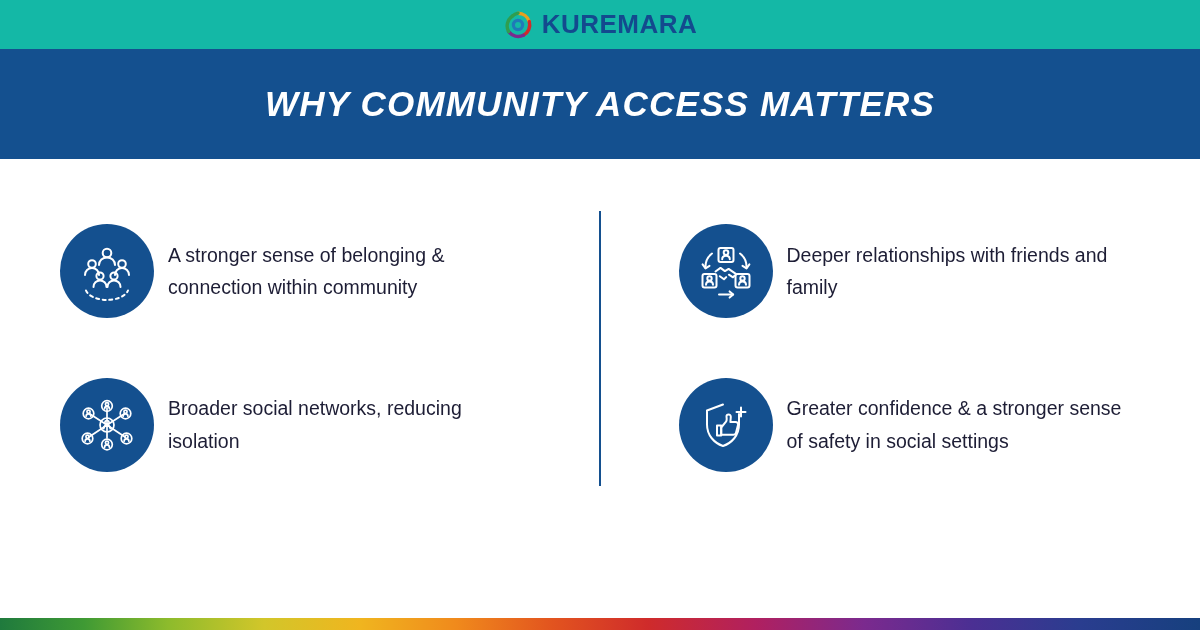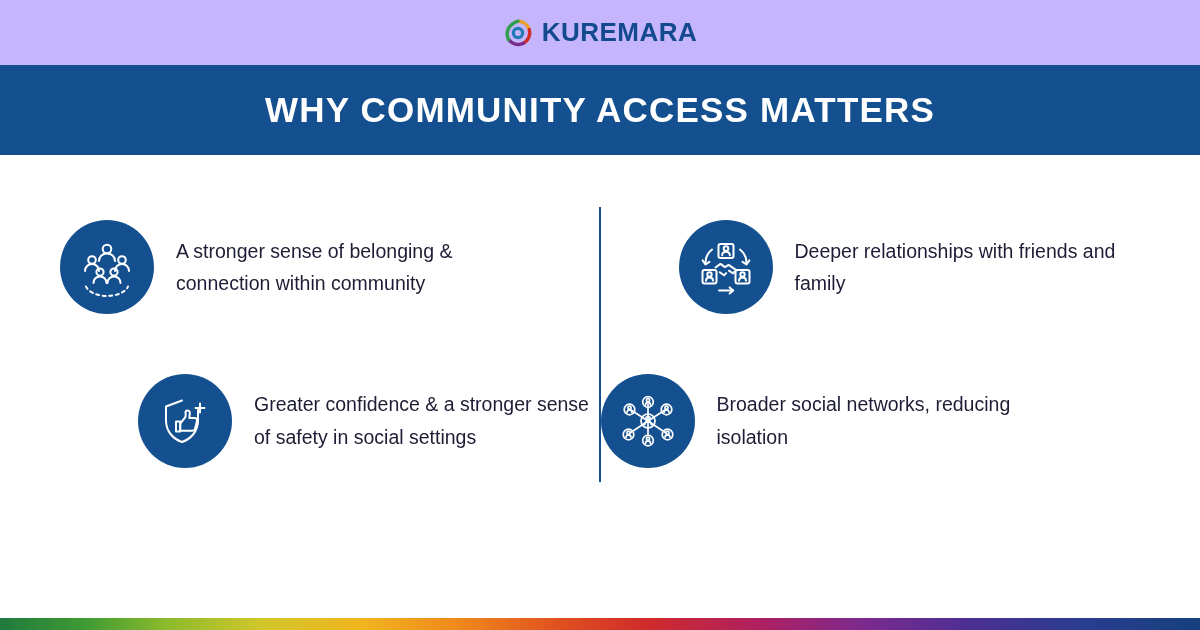--- a/index.html
+++ b/index.html
@@ -18,25 +18,25 @@
     width: 1200px;
     height: 630px;
     background: #ffffff;
     box-sizing: border-box;
     display: flex;
     flex-direction: column;
   }
 
   
   .brand-bar {
-    height: 65px;
+    height: 49px;
     display: flex;
     align-items: center;
     justify-content: center;
-    background: #c4b5fd;
+    background: #14b8a6;
   }
   .brand {
     display: flex;
     align-items: center;
     gap: 9px;
   }
   .brand-mark {
     width: 30px;
     height: 30px;
     flex: 0 0 30px;
@@ -46,24 +46,25 @@
     font-size: 26px;
     font-weight: bold;
     letter-spacing: 0.5px;
     color: #134a8e;
     font-family: "Liberation Sans", sans-serif;
   }
 
   
   .title-band {
     background: #14508f;
-    height: 90px;
+    height: 110px;
     display: flex;
     align-items: center;
     justify-content: center;
+    font-style: italic;
   }
   .title-band h1 {
     margin: 0;
     color: #ffffff;
     font-size: 35px;
     font-weight: bold;
     letter-spacing: 1.2px;
     text-transform: uppercase;
     font-family: "Liberation Sans", sans-serif;
   }
@@ -87,21 +88,21 @@
     grid-column: 2;
     width: 2px;
     background: #14508f;
     height: 275px;
     align-self: center;
     justify-self: center;
   }
   .cell {
     display: flex;
     align-items: center;
-    gap: 22px;
+    gap: 14px;
     min-height: 120px;
   }
   .cell.left  { padding-right: 40px; }
   .cell.right { padding-left: 78px; }
 
   .icon-circle {
     width: 94px;
     height: 94px;
     flex: 0 0 94px;
     border-radius: 50%;
@@ -213,77 +214,77 @@
               <path d="M45 13.5a17 17 0 0 1 6.5 14.2"></path>
               <path d="M54.4 24.3l-2.9 4.1-4-2.6"></path>
               <path d="M24 54.5h14"></path>
               <path d="M34.6 51.4l3.6 3.1-3.6 3.1"></path>
             </g>
           </svg>
         </span>
         <span class="cell-text">Deeper relationships with friends and family</span>
       </div>
 
+      <div class="cell left">
+        <span class="icon-circle">
+          <svg width="62" height="62" viewBox="0 0 62 62" aria-hidden="true">
+            <g fill="none" stroke="#ffffff" stroke-width="1.7" stroke-linecap="round" stroke-linejoin="round">
+              <path d="M31 31L14 20M31 31l17-11M31 31L13 43M31 31l18 12M31 31v13M31 31V14"></path>
+              <g>
+                <circle cx="31" cy="31" r="7"></circle>
+                <circle cx="31" cy="28.6" r="2.1"></circle>
+                <path d="M27.8 34.6c0-1.9 1.4-3.2 3.2-3.2s3.2 1.3 3.2 3.2"></path>
+              </g>
+              <g>
+                <circle cx="31" cy="12" r="5.3"></circle>
+                <circle cx="31" cy="10.2" r="1.6"></circle>
+                <path d="M28.6 14.8c0-1.4 1.1-2.4 2.4-2.4s2.4 1 2.4 2.4"></path>
+              </g>
+              <g>
+                <circle cx="12.5" cy="19.5" r="5.3"></circle>
+                <circle cx="12.5" cy="17.7" r="1.6"></circle>
+                <path d="M10.1 22.3c0-1.4 1.1-2.4 2.4-2.4s2.4 1 2.4 2.4"></path>
+              </g>
+              <g>
+                <circle cx="49.5" cy="19.5" r="5.3"></circle>
+                <circle cx="49.5" cy="17.7" r="1.6"></circle>
+                <path d="M47.1 22.3c0-1.4 1.1-2.4 2.4-2.4s2.4 1 2.4 2.4"></path>
+              </g>
+              <g>
+                <circle cx="11.5" cy="44.5" r="5.3"></circle>
+                <circle cx="11.5" cy="42.7" r="1.6"></circle>
+                <path d="M9.1 47.3c0-1.4 1.1-2.4 2.4-2.4s2.4 1 2.4 2.4"></path>
+              </g>
+              <g>
+                <circle cx="50.5" cy="44.5" r="5.3"></circle>
+                <circle cx="50.5" cy="42.7" r="1.6"></circle>
+                <path d="M48.1 47.3c0-1.4 1.1-2.4 2.4-2.4s2.4 1 2.4 2.4"></path>
+              </g>
+              <g>
+                <circle cx="31" cy="50.5" r="5.3"></circle>
+                <circle cx="31" cy="48.7" r="1.6"></circle>
+                <path d="M28.6 53.3c0-1.4 1.1-2.4 2.4-2.4s2.4 1 2.4 2.4"></path>
+              </g>
+            </g>
+          </svg>
+        </span>
+        <span class="cell-text">Broader social networks, reducing isolation</span>
+      </div>
+
       <div class="cell right">
         <span class="icon-circle">
           <svg width="62" height="62" viewBox="0 0 62 62" aria-hidden="true">
             <g fill="none" stroke="#ffffff" stroke-width="2" stroke-linecap="round" stroke-linejoin="round">
               <path d="M28 10.5L12 16.5v14c0 11 7.3 18.5 16 21.5 8.7-3 16-10.5 16-21.5V20"></path>
               <path d="M22 31.5h4.2v10H22z"></path>
               <path d="M26.2 33.5l4.6-5.6c.7-.9 1-2 .9-3.1l-.2-2.3c-.1-1.2.8-2.1 2-2.1 1.4 0 2.4 1.1 2.3 2.5l-.4 5.1h5.2c1.6 0 2.8 1.5 2.4 3.1l-2 7.6c-.3 1.2-1.4 2-2.6 2H26.2z"></path>
               <path d="M46 13.5v9M41.5 18h9"></path>
             </g>
           </svg>
         </span>
         <span class="cell-text">Greater confidence &amp; a stronger sense of safety in social settings</span>
       </div>
 
-      <div class="cell left">
-        <span class="icon-circle">
-          <svg width="62" height="62" viewBox="0 0 62 62" aria-hidden="true">
-            <g fill="none" stroke="#ffffff" stroke-width="1.7" stroke-linecap="round" stroke-linejoin="round">
-              <path d="M31 31L14 20M31 31l17-11M31 31L13 43M31 31l18 12M31 31v13M31 31V14"></path>
-              <g>
-                <circle cx="31" cy="31" r="7"></circle>
-                <circle cx="31" cy="28.6" r="2.1"></circle>
-                <path d="M27.8 34.6c0-1.9 1.4-3.2 3.2-3.2s3.2 1.3 3.2 3.2"></path>
-              </g>
-              <g>
-                <circle cx="31" cy="12" r="5.3"></circle>
-                <circle cx="31" cy="10.2" r="1.6"></circle>
-                <path d="M28.6 14.8c0-1.4 1.1-2.4 2.4-2.4s2.4 1 2.4 2.4"></path>
-              </g>
-              <g>
-                <circle cx="12.5" cy="19.5" r="5.3"></circle>
-                <circle cx="12.5" cy="17.7" r="1.6"></circle>
-                <path d="M10.1 22.3c0-1.4 1.1-2.4 2.4-2.4s2.4 1 2.4 2.4"></path>
-              </g>
-              <g>
-                <circle cx="49.5" cy="19.5" r="5.3"></circle>
-                <circle cx="49.5" cy="17.7" r="1.6"></circle>
-                <path d="M47.1 22.3c0-1.4 1.1-2.4 2.4-2.4s2.4 1 2.4 2.4"></path>
-              </g>
-              <g>
-                <circle cx="11.5" cy="44.5" r="5.3"></circle>
-                <circle cx="11.5" cy="42.7" r="1.6"></circle>
-                <path d="M9.1 47.3c0-1.4 1.1-2.4 2.4-2.4s2.4 1 2.4 2.4"></path>
-              </g>
-              <g>
-                <circle cx="50.5" cy="44.5" r="5.3"></circle>
-                <circle cx="50.5" cy="42.7" r="1.6"></circle>
-                <path d="M48.1 47.3c0-1.4 1.1-2.4 2.4-2.4s2.4 1 2.4 2.4"></path>
-              </g>
-              <g>
-                <circle cx="31" cy="50.5" r="5.3"></circle>
-                <circle cx="31" cy="48.7" r="1.6"></circle>
-                <path d="M28.6 53.3c0-1.4 1.1-2.4 2.4-2.4s2.4 1 2.4 2.4"></path>
-              </g>
-            </g>
-          </svg>
-        </span>
-        <span class="cell-text">Broader social networks, reducing isolation</span>
-      </div>
-
     </div>
   </div>
 
   <div class="rainbow"></div>
 </div>
 
 </body></html>

